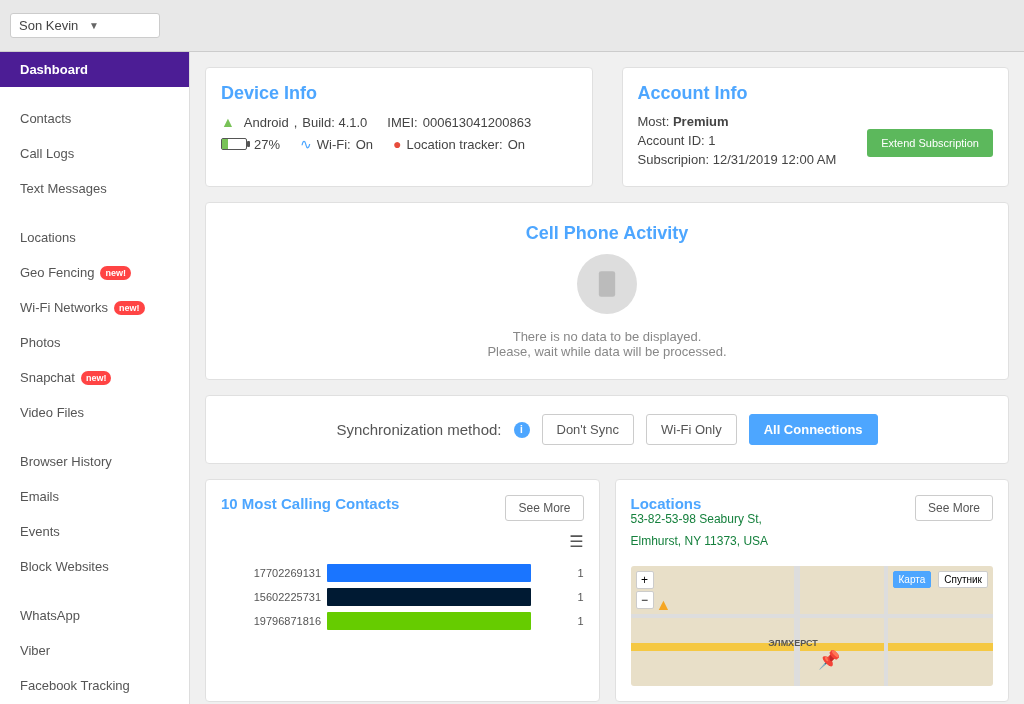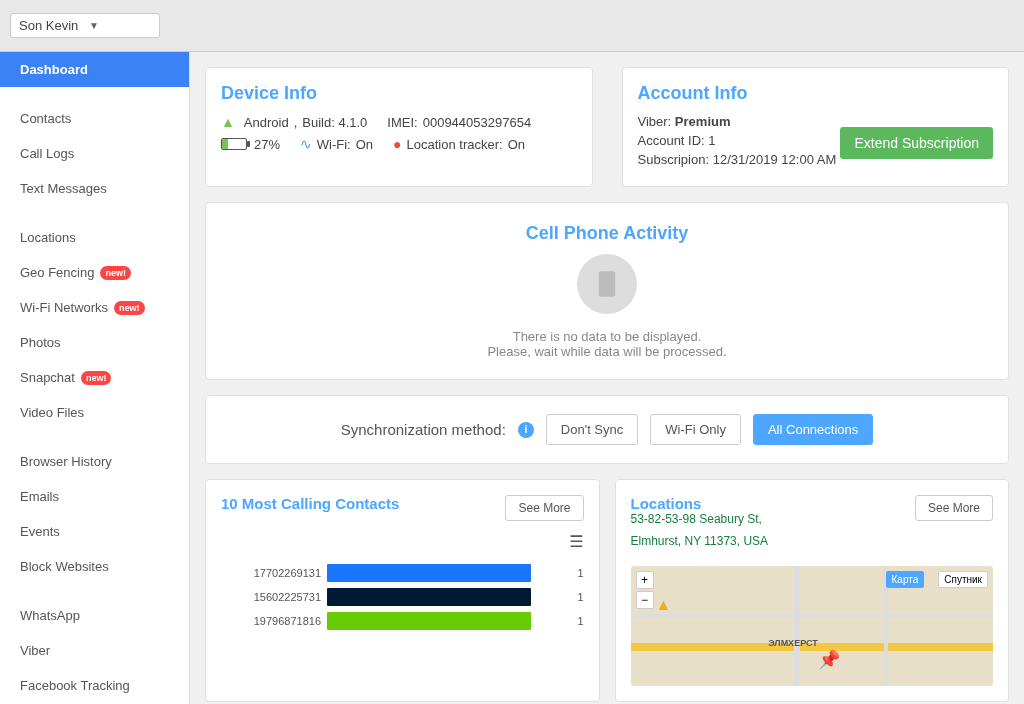--- a/index.html
+++ b/index.html
@@ -10,21 +10,21 @@
     .device-select { display: flex; align-items: center; border: 1px solid #ccc; background: #fff; padding: 4px 8px; border-radius: 3px; min-width: 150px; font-size: 13px; cursor: pointer; }
     .device-select span { flex: 1; }
     .device-select .arrow { margin-left: 8px; color: #666; font-size: 10px; }
 
     
     .main-layout { display: flex; flex: 1; overflow: hidden; }
 
     
     .sidebar { width: 190px; background: #fff; border-right: 1px solid #ddd; overflow-y: auto; flex-shrink: 0; }
     .sidebar-item { padding: 10px 20px; cursor: pointer; color: #555; position: relative; display: flex; align-items: center; gap: 6px; }
-    .sidebar-item.active { background: #3b82f6; color: #fff; font-weight: bold; }
+    .sidebar-item.active { background: #4c1d95; color: #fff; font-weight: bold; }
     .sidebar-item.active::after { content: ''; position: absolute; right: -8px; top: 50%; transform: translateY(-50%); width: 0; height: 0; border-top: 10px solid transparent; border-bottom: 10px solid transparent; border-left: 8px solid #4da6ff; }
     .sidebar-divider { height: 14px; }
     .badge-new { background: #ff4444; color: #fff; font-size: 9px; padding: 2px 5px; border-radius: 8px; font-weight: bold; }
 
     
     .content { flex: 1; overflow-y: auto; padding: 15px; display: flex; flex-direction: column; gap: 15px; }
 
     
     .card { background: #fff; border: 1px solid #e0e0e0; border-radius: 4px; padding: 15px; }
     .card-row { display: flex; gap: 29px; }
@@ -38,55 +38,55 @@
     .battery-bar { display: inline-block; width: 26px; height: 12px; border: 1px solid #555; border-radius: 2px; position: relative; margin-right: 2px; }
     .battery-bar::after { content: ''; display: block; width: 3px; height: 6px; background: #555; position: absolute; right: -4px; top: 2px; border-radius: 1px; }
     .battery-fill { height: 100%; background: #78c257; width: 27%; }
     .wifi-icon { color: #4da6ff; font-size: 14px; }
     .location-pin { color: #e74c3c; font-size: 14px; }
 
     
     .account-info-content { font-size: 13px; }
     .account-info-content p { margin-bottom: 4px; }
     .bold { font-weight: bold; }
-    .extend-btn { background: #5cb85c; color: #fff; border: none; padding: 8px 14px; border-radius: 3px; cursor: pointer; font-size: 14px; white-space: nowrap; }
+    .extend-btn { background: #5cb85c; color: #fff; border: none; padding: 8px 14px; border-radius: 3px; cursor: pointer; font-size: 11px; white-space: nowrap; }
     .account-info-inner { display: flex; justify-content: space-between; align-items: center; }
 
     
     .activity-card { text-align: center; padding: 20px; }
     .phone-icon-big { width: 60px; height: 60px; border-radius: 50%; background: #ddd; display: flex; align-items: center; justify-content: center; margin: 0 auto 15px; font-size: 28px; color: #999; }
     .activity-text { color: #888; font-size: 13px; }
 
     
     .sync-card { display: flex; align-items: center; justify-content: center; gap: 12px; padding: 18px; }
     .sync-label { font-size: 15px; color: #555; }
     .info-circle { display: inline-flex; align-items: center; justify-content: center; width: 16px; height: 16px; border-radius: 50%; background: #4da6ff; color: #fff; font-size: 10px; font-weight: bold; cursor: pointer; }
     .sync-btn { border: 1px solid #ccc; background: #fff; padding: 7px 14px; border-radius: 3px; cursor: pointer; font-size: 13px; color: #555; }
-    .sync-btn.active { background: #4da6ff; color: #fff; border-color: #4da6ff; }
+    .sync-btn.active { background: #4da6ff; color: #fff; border-color: #4da6ff; font-weight: bold; }
 
     
     .bottom-row { display: flex; gap: 15px; }
     .bottom-card { flex: 1; background: #fff; border: 1px solid #e0e0e0; border-radius: 4px; padding: 15px; }
     .bottom-card-header { display: flex; justify-content: space-between; align-items: flex-start; margin-bottom: 10px; }
     .see-more-btn { border: 1px solid #ccc; background: #fff; padding: 5px 12px; border-radius: 3px; cursor: pointer; font-size: 12px; color: #555; }
     .chart-icon { color: #555; font-size: 16px; cursor: pointer; display: flex; justify-content: flex-end; margin-bottom: 8px; }
 
     
     .bar-chart { padding: 5px 0; }
     .bar-row { display: flex; align-items: center; margin-bottom: 6px; gap: 6px; }
     .bar-label { font-size: 11px; color: #555; width: 100px; text-align: right; flex-shrink: 0; }
     .bar-container { flex: 1; height: 18px; background: transparent; position: relative; }
     .bar-fill { height: 100%; border-radius: 1px; }
     .bar-count { font-size: 11px; color: #555; margin-left: 4px; flex-shrink: 0; }
 
     
     .map-location-info { font-size: 12px; color: #15803d; margin-bottom: 8px; }
     .map-placeholder { background: #e8e8e8; height: 120px; border-radius: 3px; position: relative; overflow: hidden; }
     .map-bg { width: 100%; height: 100%; background: #e8dfc8; }
-    .map-controls { position: absolute; top: 5px; right: 5px; display: flex; gap: 14px; }
+    .map-controls { position: absolute; top: 5px; right: 5px; display: flex; gap: 7px; }
     .map-ctrl-btn { background: #fff; border: 1px solid #ccc; padding: 2px 5px; font-size: 10px; cursor: pointer; border-radius: 2px; }
     .map-ctrl-btn.active { background: #4da6ff; color: #fff; border-color: #4da6ff; }
     .map-zoom { position: absolute; top: 5px; left: 5px; display: flex; flex-direction: column; gap: 2px; }
     .map-zoom-btn { background: #fff; border: 1px solid #ccc; width: 18px; height: 18px; display: flex; align-items: center; justify-content: center; font-size: 12px; cursor: pointer; border-radius: 2px; }
     .map-pin { position: absolute; bottom: 20px; left: 50%; transform: translateX(-50%); color: #e74c3c; font-size: 18px; }
     .person-marker { position: absolute; top: 30px; left: 25px; color: #f5a623; font-size: 16px; }
   </style>
 </head>
 <body>
 
@@ -167,21 +167,21 @@
       <div class="card card-half">
         <div class="card-title">Device Info</div>
         <div class="device-info-row">
           <div class="info-item">
             <span class="android-icon">▲</span>
             <span>Android</span>,
             <span>Build: 4.1.0</span>
           </div>
           <div class="info-item">
             <span>IMEI:</span>
-            <span>000944053297654</span>
+            <span>000613041200863</span>
           </div>
         </div>
         <div class="device-info-row">
           <div class="info-item">
             <div class="battery-bar">
                 <div class="battery-fill"></div>
               </div>
             <span>27%</span>
           </div>
           <div class="info-item">
@@ -195,21 +195,21 @@
             <span>On</span>
           </div>
         </div>
       </div>
 
       <div class="card card-half">
         <div class="card-title">Account Info</div>
         <div class="account-info-inner">
           <div class="account-info-content">
             <p>
-              <span>Viber:</span>
+              <span>Most:</span>
               <span class="bold">Premium</span>
             </p>
             <p>
               <span>Account ID:</span>
               <span>1</span>
             </p>
             <p>
               <span>Subscripion:</span>
               <span>12/31/2019 12:00 AM</span>
             </p>

